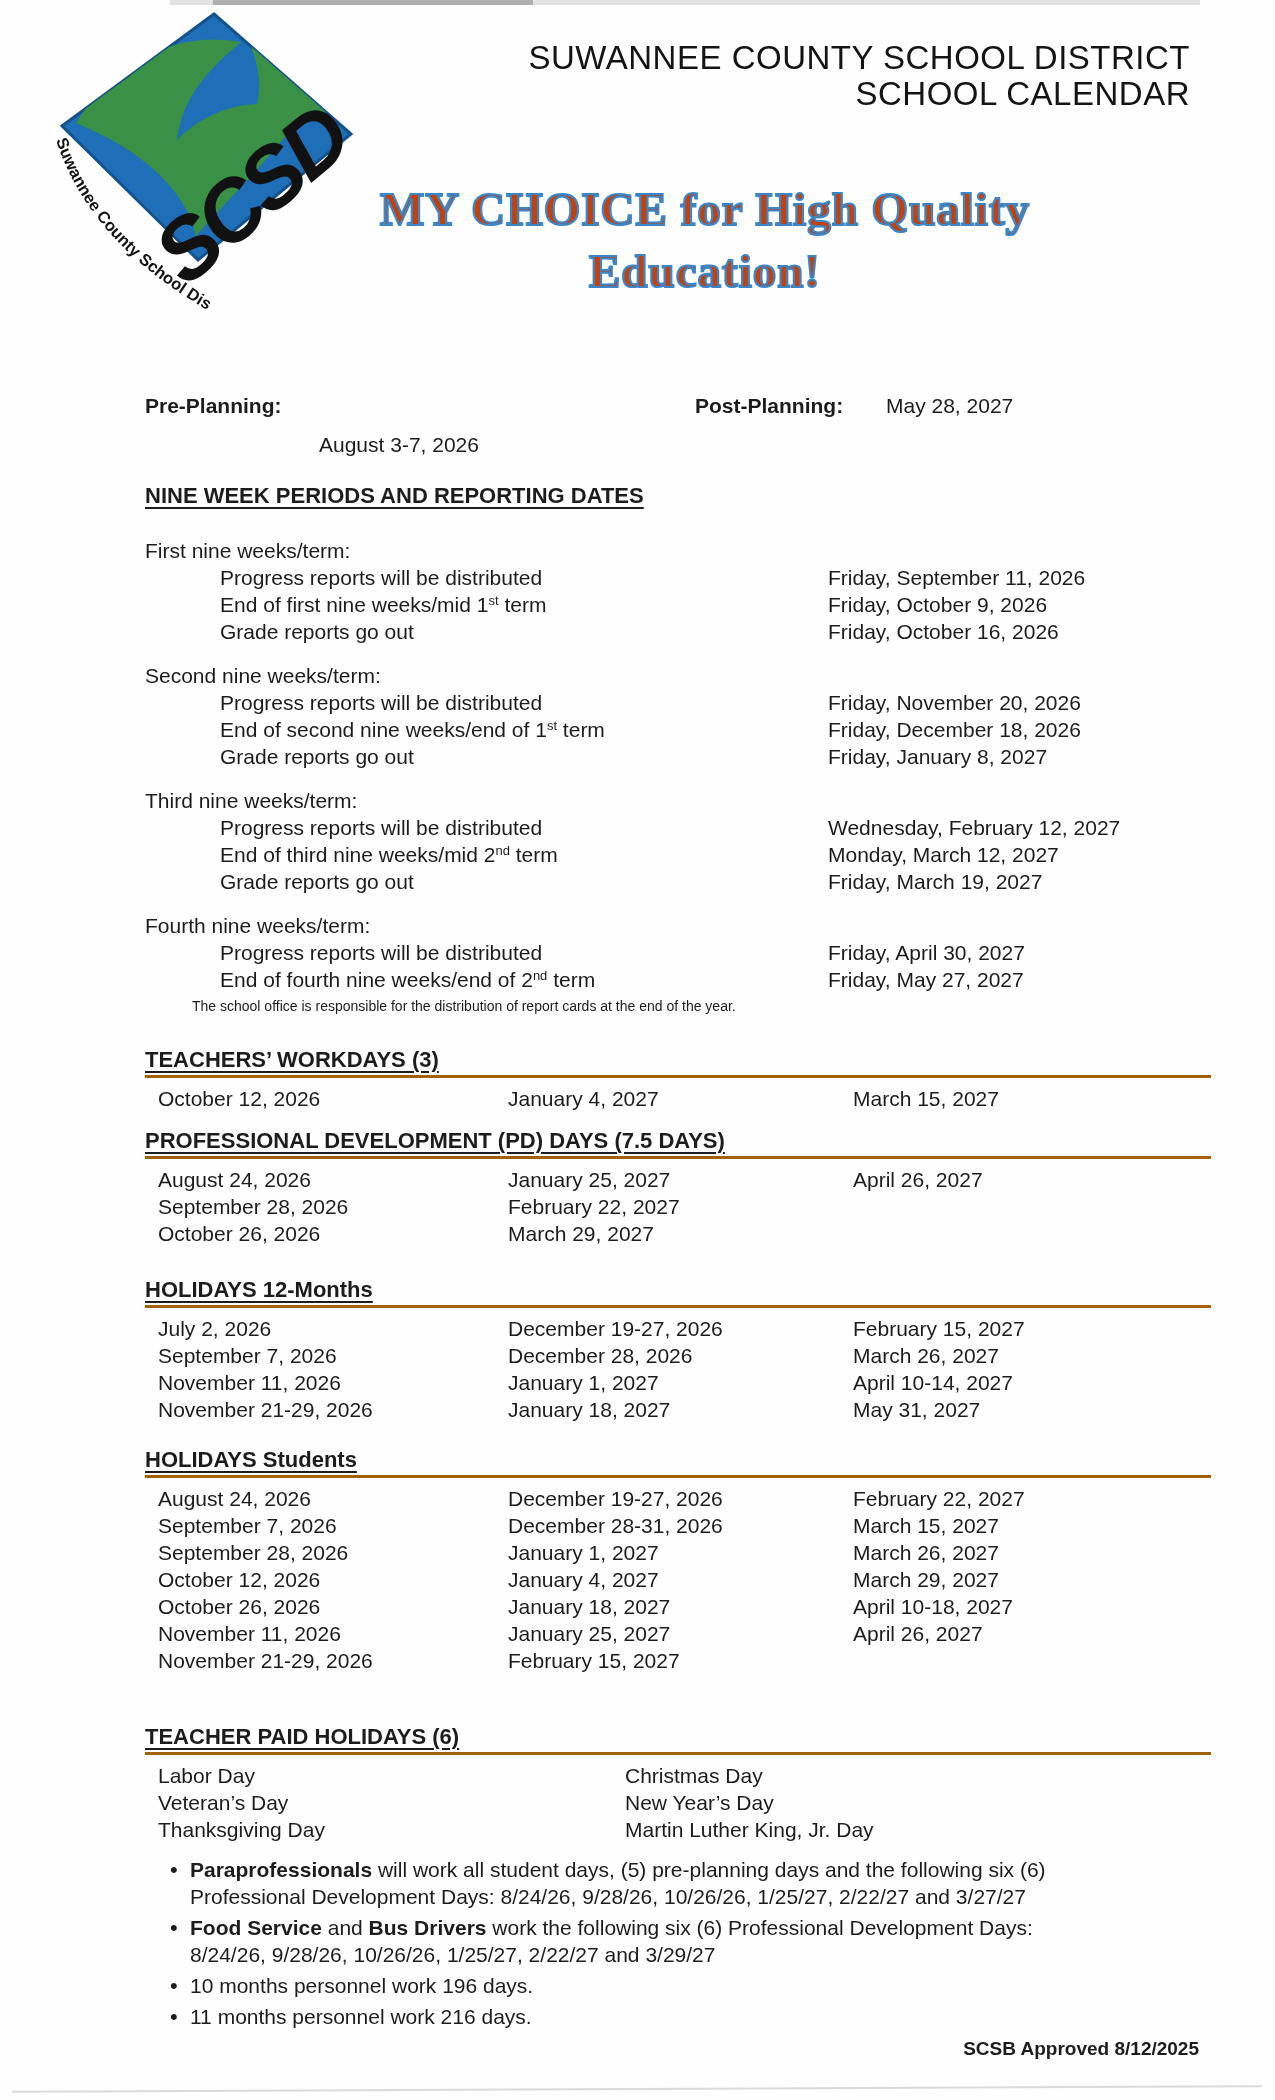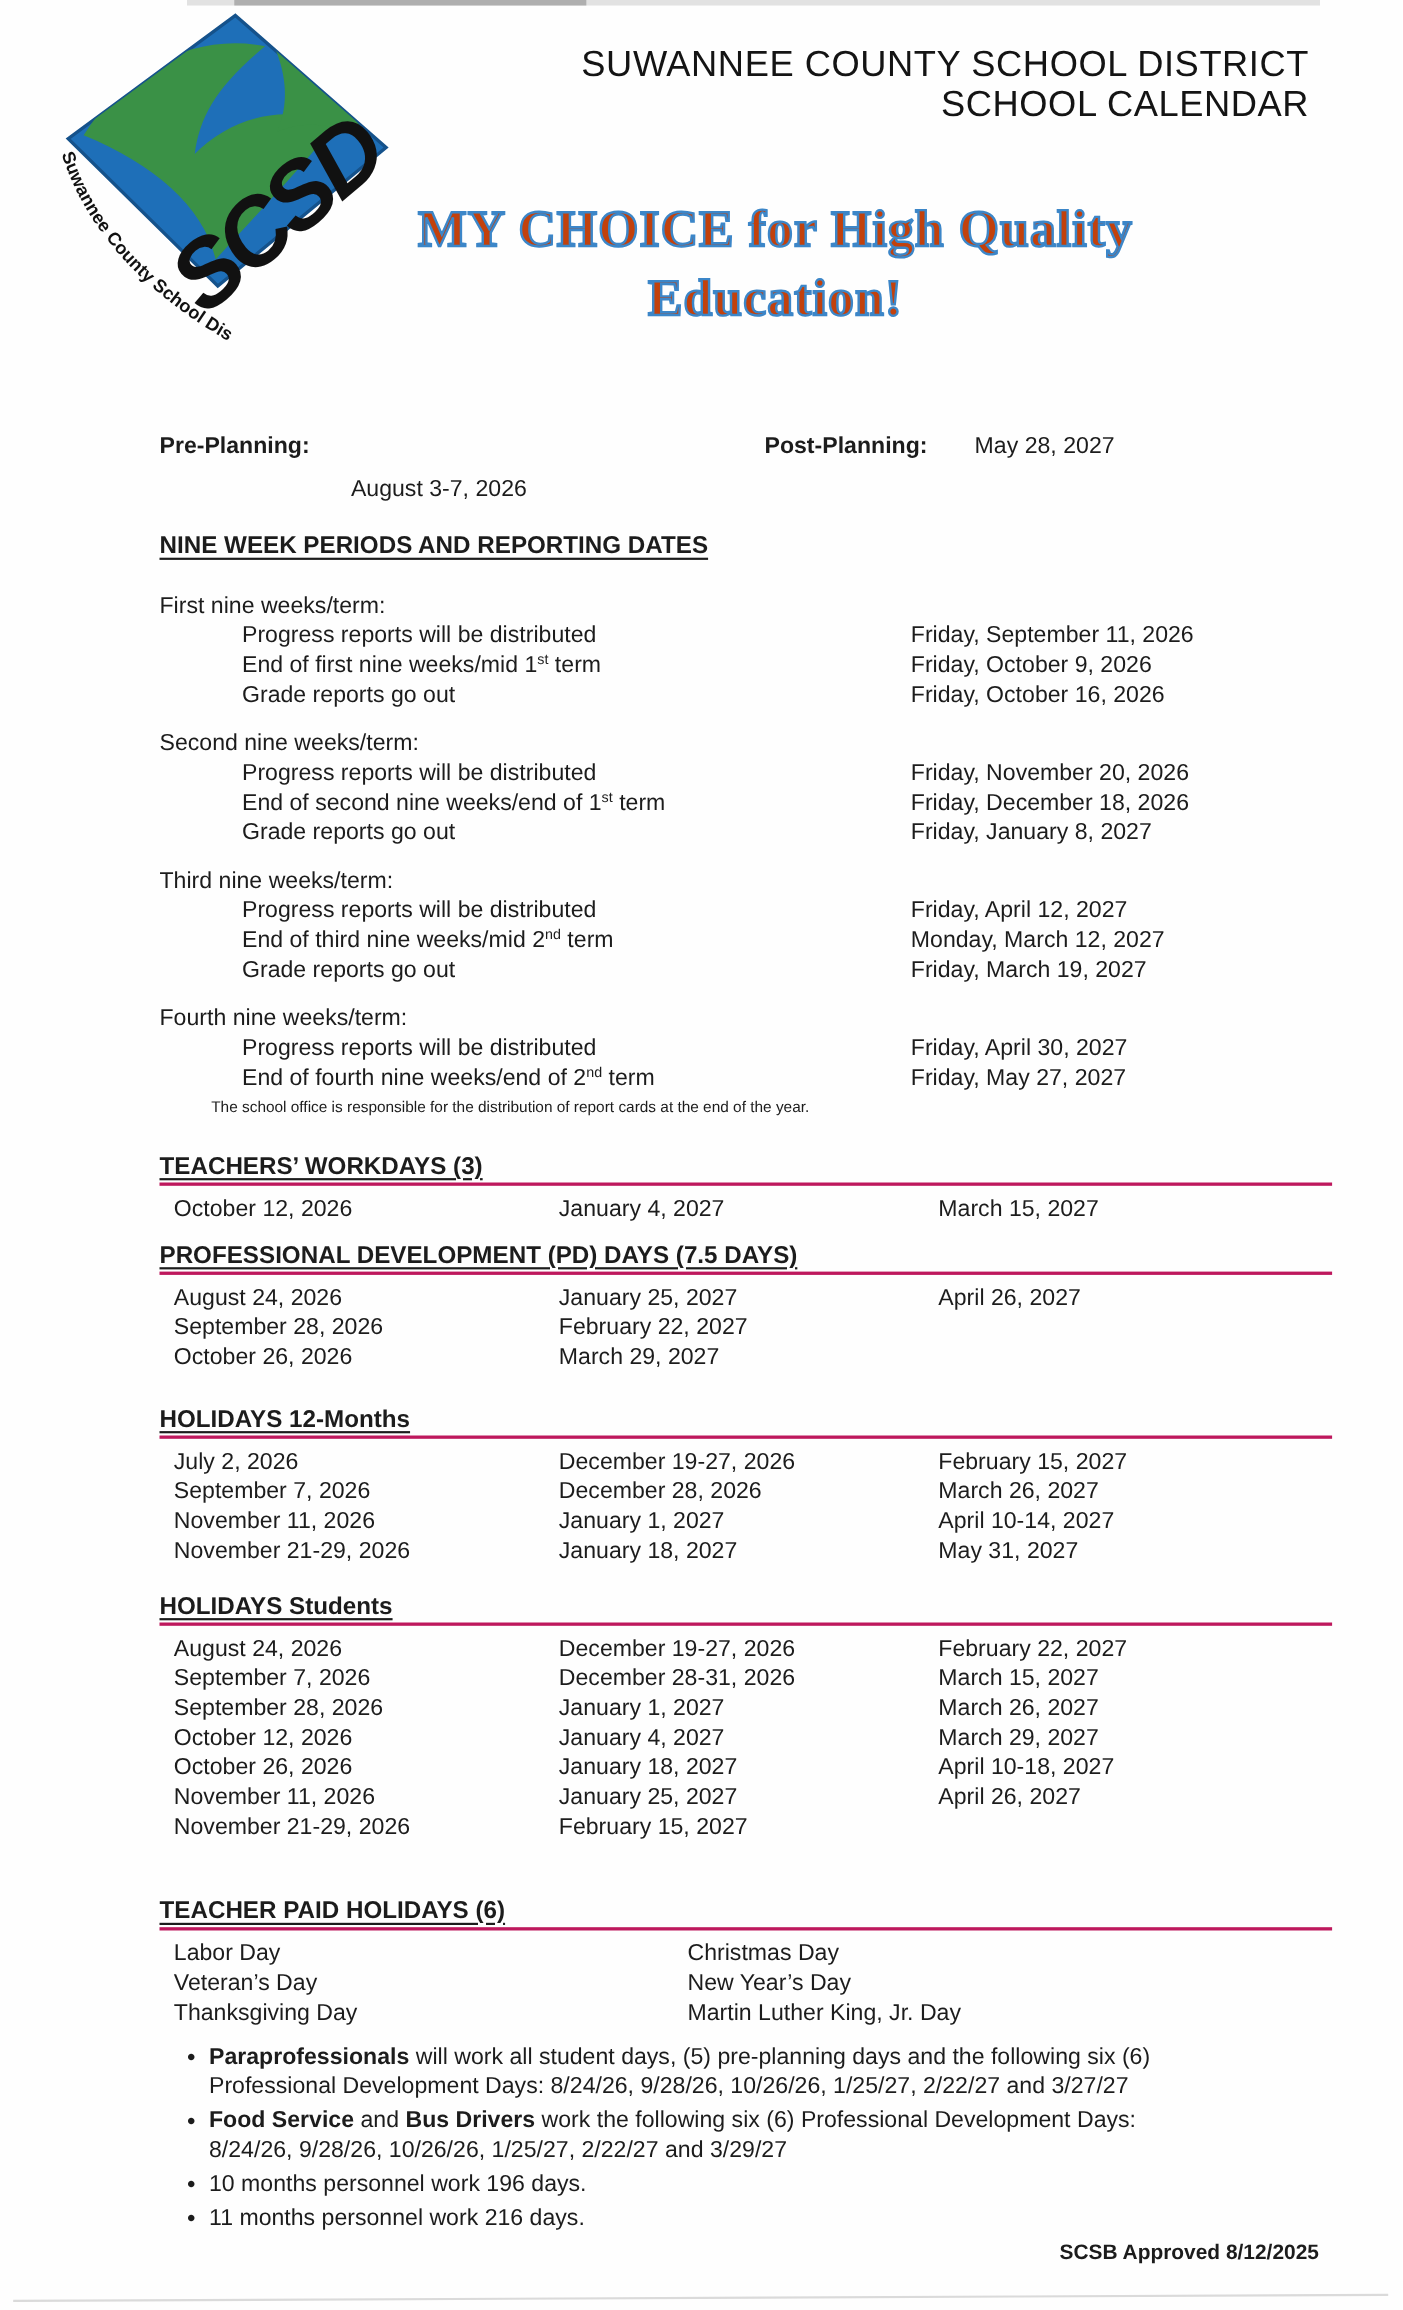--- a/index.html
+++ b/index.html
@@ -24,21 +24,21 @@
   
   .content { margin:0 64px 0 145px; }
 
   .plan-row { display:flex; margin-top:62px; font-size:21px; line-height:28px; }
   .plan-pre-label { font-weight:bold; width:174px; }
   .plan-pre-value { width:376px;margin-top:39px; }
   .plan-post-label { font-weight:bold; width:191px; }
 
   .sec-head { font-size:22px; font-weight:bold; line-height:26px; }
   .sec-head .uln { text-decoration:underline; text-underline-offset:4px; text-decoration-thickness:2px; }
-  .ruled { border-bottom:3px solid #be185d; padding-bottom:2px; }
+  .ruled { border-bottom:3px solid #a16207; padding-bottom:2px; }
 
   .h-nine { margin-top:24px; }
 
   .term { margin-top:17px; }
   .term-first { margin-top:28px; }
   .term-title { font-size:21px; line-height:27px; }
   .nw-row { display:flex; font-size:21px; line-height:27px; }
   .nw-label { margin-left:75px; width:608px; }
   .nw-date { flex:1; }
   .nw-note { margin-left:47px; font-size:14px; line-height:27px; }
@@ -144,21 +144,21 @@
       <div class="nw-row">
         <span class="nw-label"><span>Grade reports go out</span><sup></sup><span></span></span>
         <span class="nw-date">Friday, January 8, 2027</span>
       </div>
     </div>
 
     <div class="term">
       <div class="term-title">Third nine weeks/term:</div>
       <div class="nw-row">
         <span class="nw-label"><span>Progress reports will be distributed</span><sup></sup><span></span></span>
-        <span class="nw-date">Friday, April 12, 2027</span>
+        <span class="nw-date">Wednesday, February 12, 2027</span>
       </div>
       <div class="nw-row">
         <span class="nw-label"><span>End of third nine weeks/mid 2</span><sup>nd</sup><span> term</span></span>
         <span class="nw-date">Monday, March 12, 2027</span>
       </div>
       <div class="nw-row">
         <span class="nw-label"><span>Grade reports go out</span><sup></sup><span></span></span>
         <span class="nw-date">Friday, March 19, 2027</span>
       </div>
     </div>

